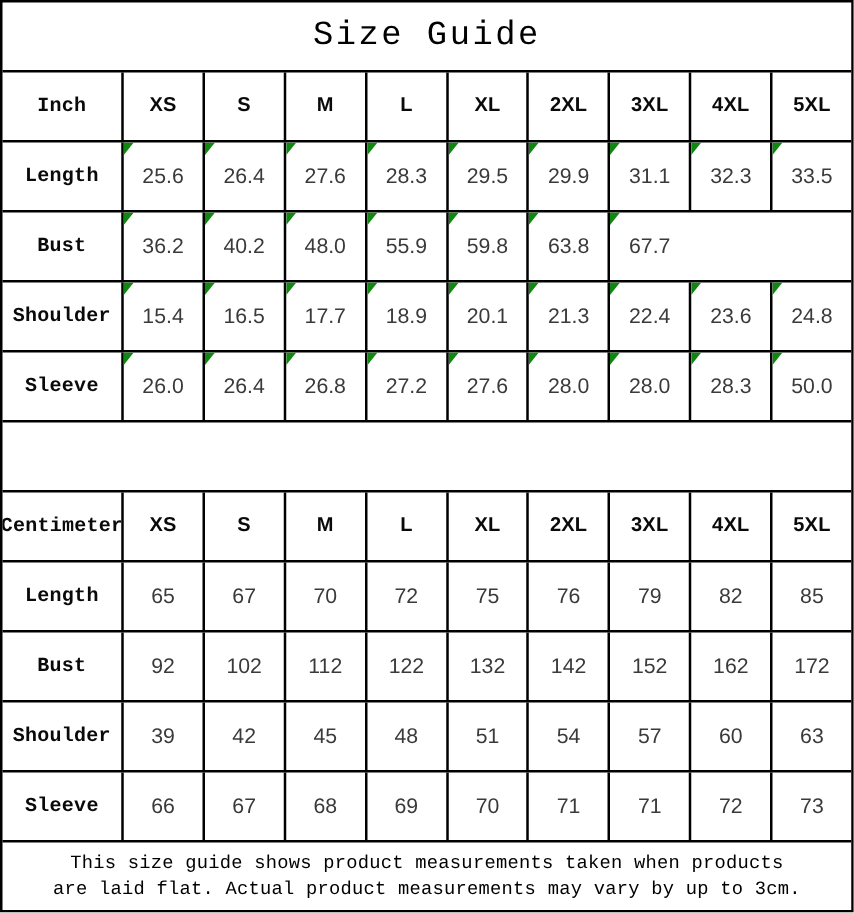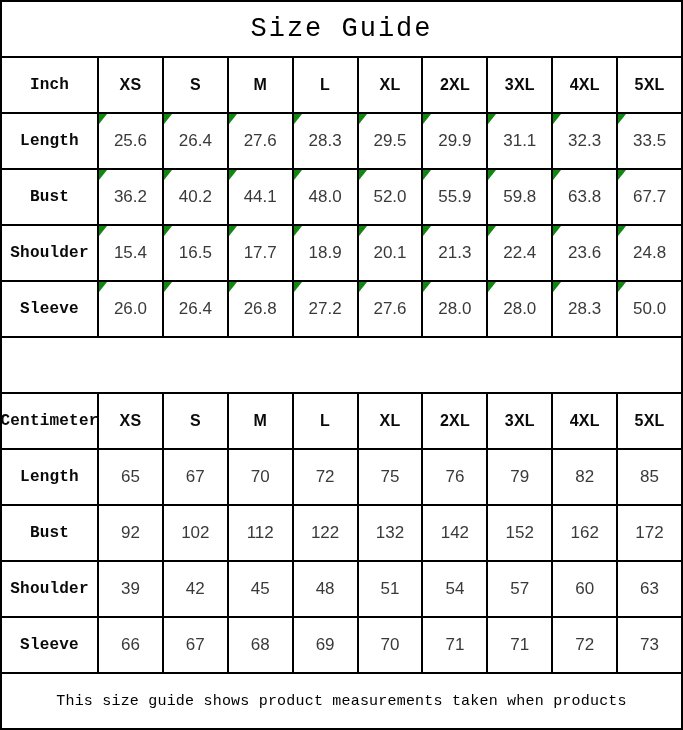--- a/index.html
+++ b/index.html
@@ -104,29 +104,21 @@
       <div class="cell num">
           <i class="tri"></i>
           <span>36.2</span>
         </div>
       <div class="cell num">
           <i class="tri"></i>
           <span>40.2</span>
         </div>
       <div class="cell num">
           <i class="tri"></i>
-          <span>44.1</span>
-        </div>
-      <div class="cell num">
-          <i class="tri"></i>
           <span>48.0</span>
-        </div>
-      <div class="cell num">
-          <i class="tri"></i>
-          <span>52.0</span>
         </div>
       <div class="cell num">
           <i class="tri"></i>
           <span>55.9</span>
         </div>
       <div class="cell num">
           <i class="tri"></i>
           <span>59.8</span>
         </div>
       <div class="cell num">
@@ -284,15 +276,16 @@
       <div class="cell num">70</div>
       <div class="cell num">71</div>
       <div class="cell num">71</div>
       <div class="cell num">72</div>
       <div class="cell num">73</div>
     </div>
   </div>
 
   <div class="footer-cell">
     <div>This size guide shows product measurements taken when products</div>
+    <div>are laid flat. Actual product measurements may vary by up to 3cm.</div>
   </div>
 
 </div>
 
 </body></html>

